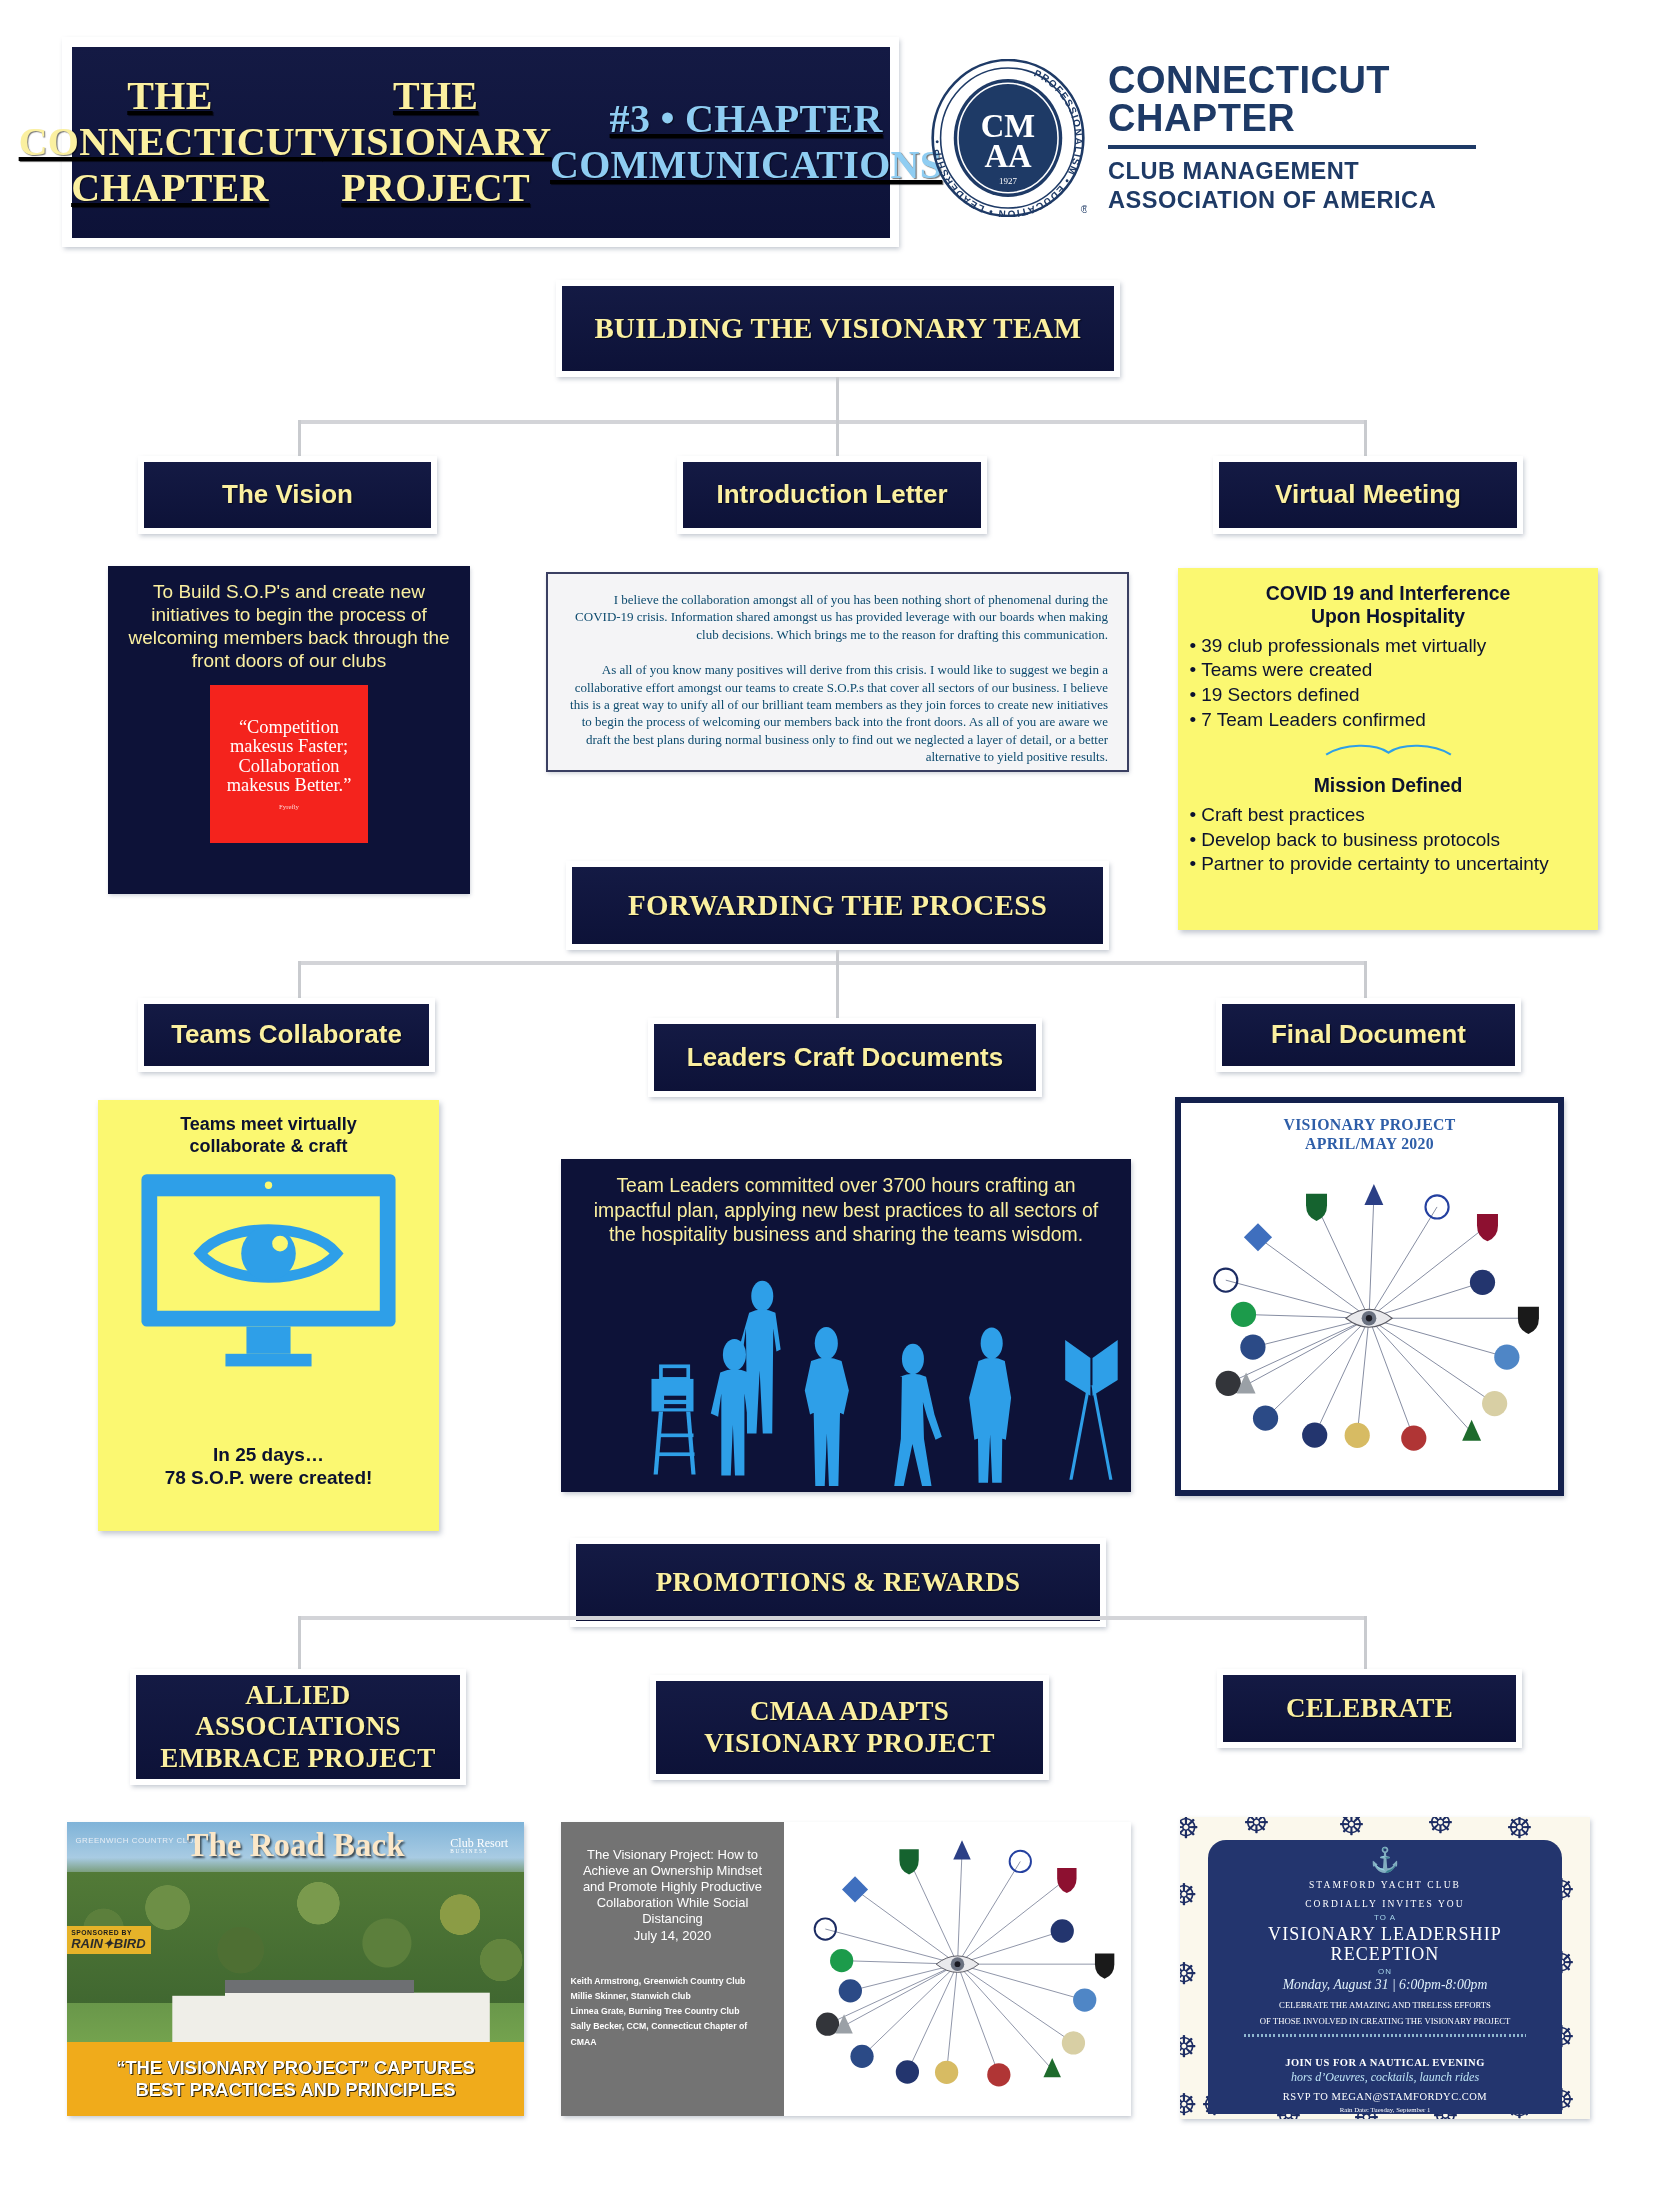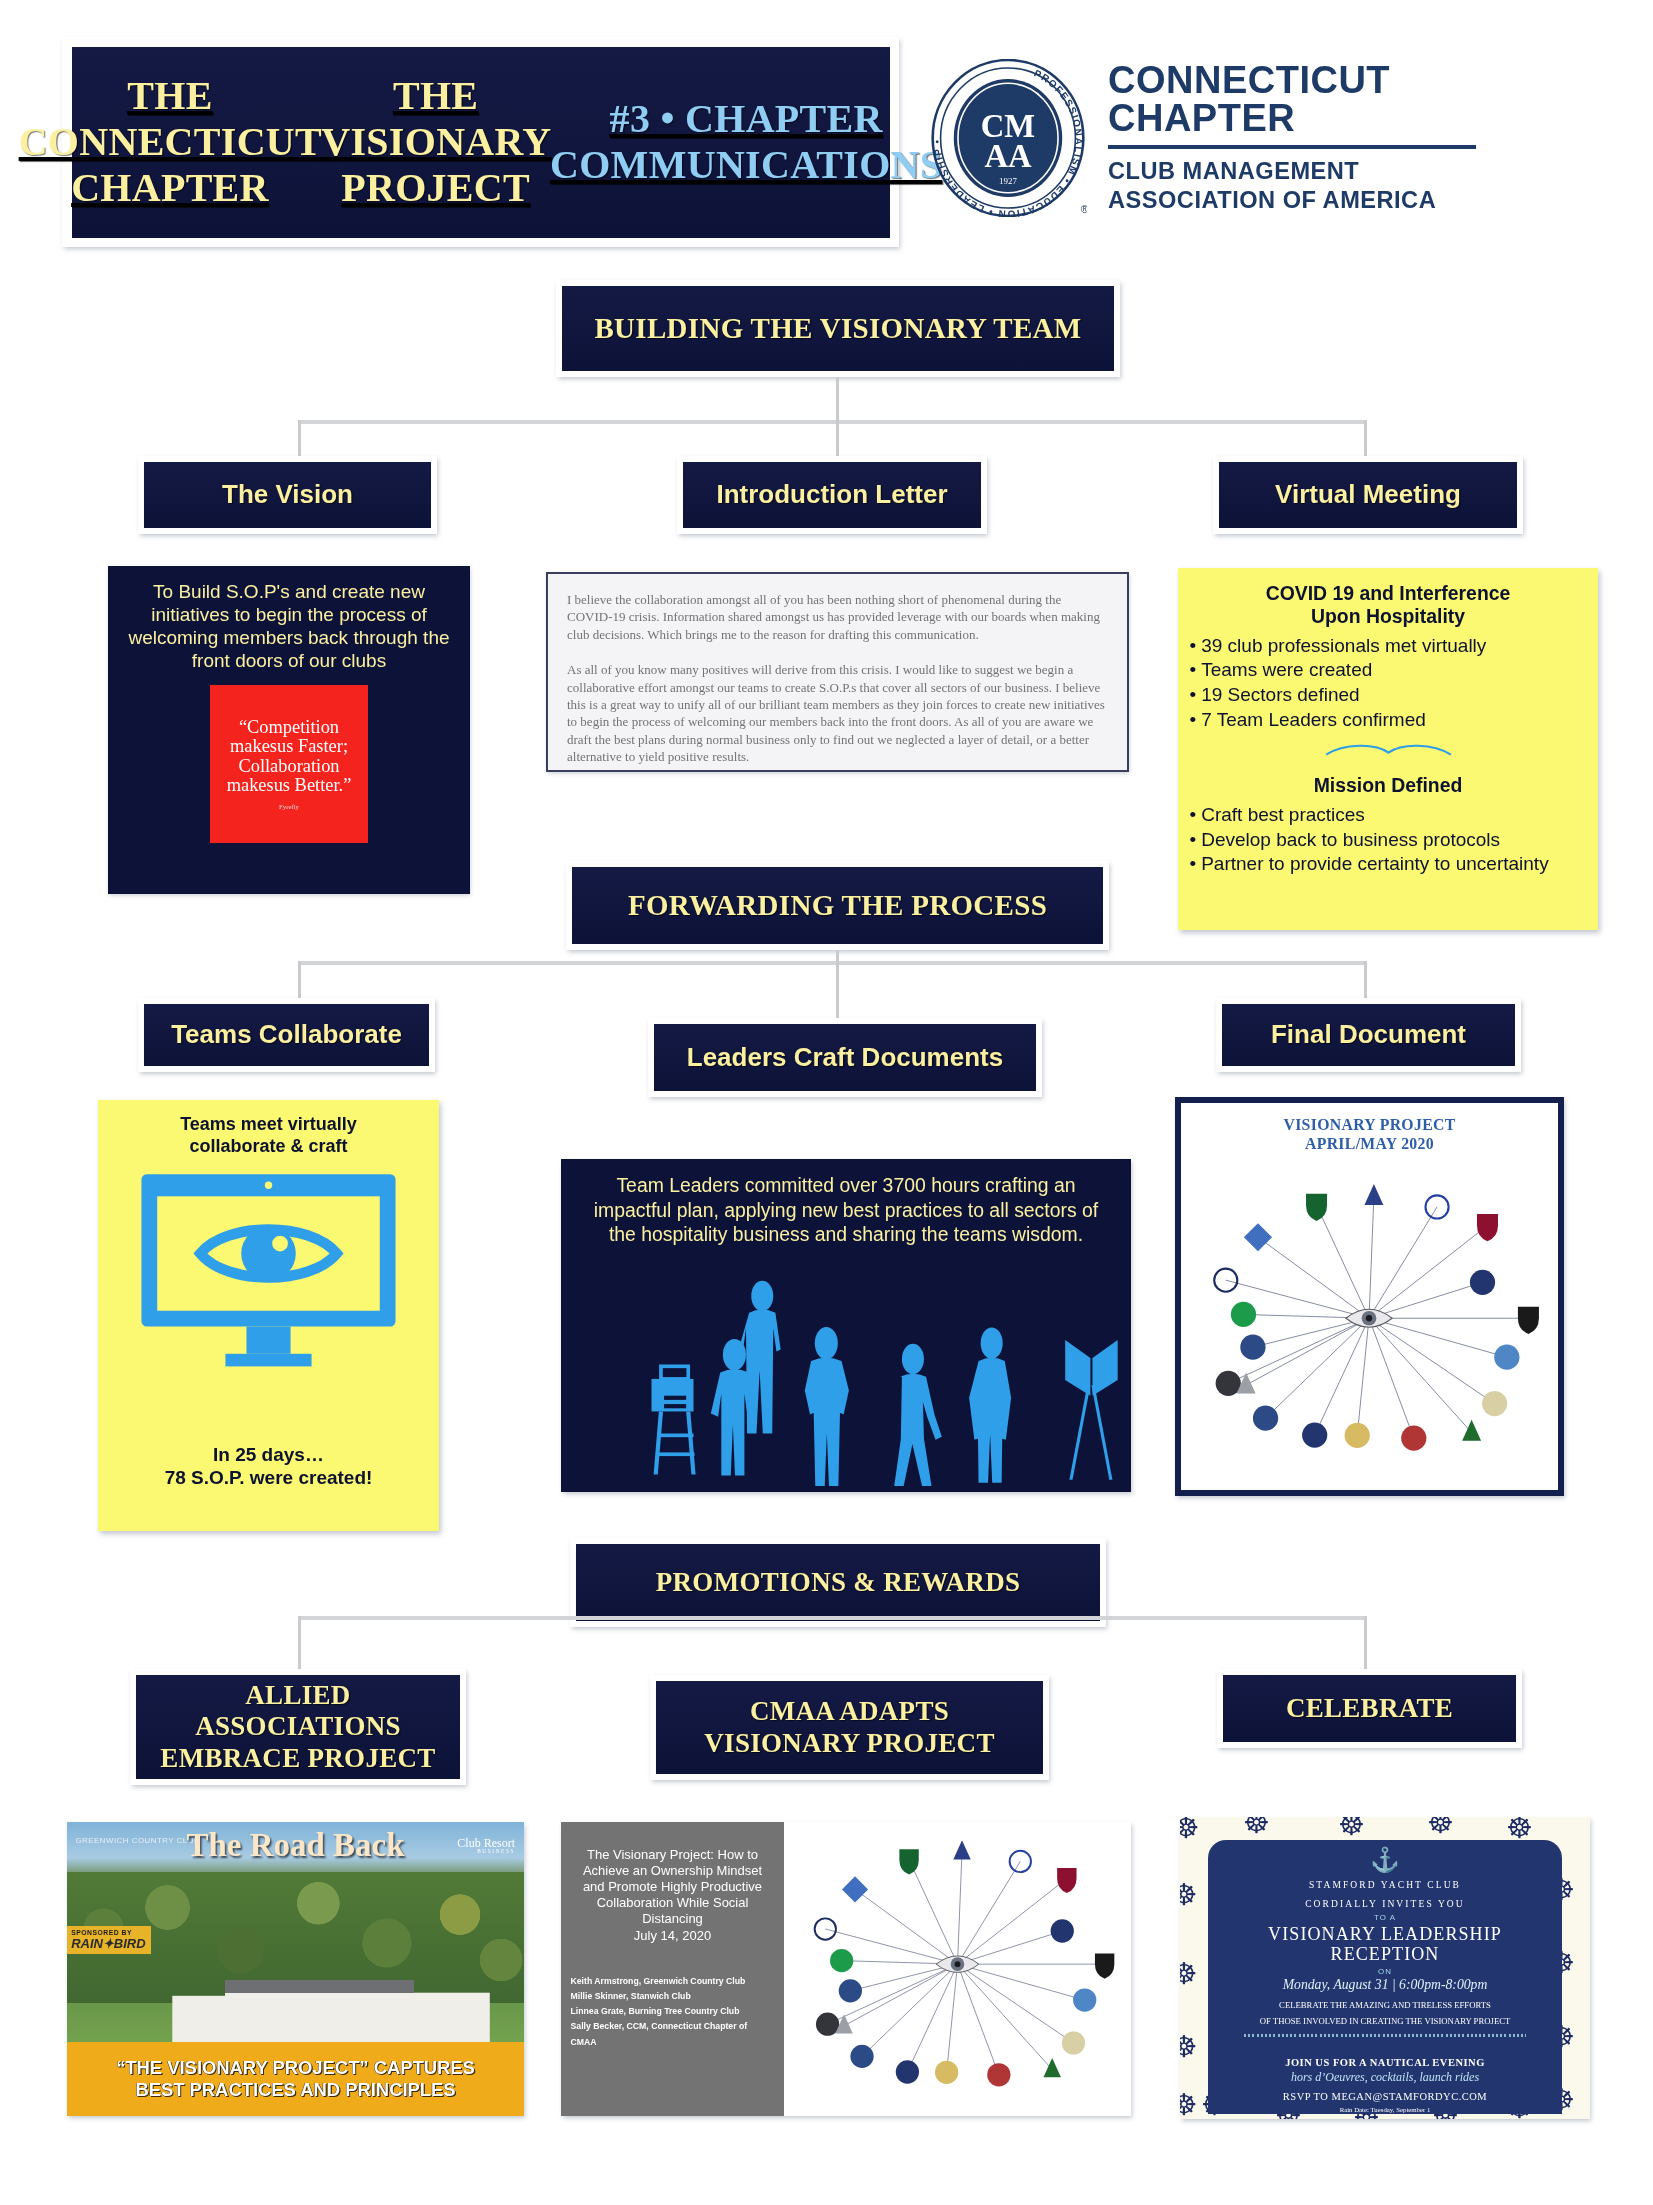--- a/index.html
+++ b/index.html
@@ -111,21 +111,21 @@
   #quote-attr { font-size: 6.8px; opacity:.8; margin-top: 7.4px; }
 
   
   #letter {
     position: absolute; left: 546px; top: 572px; width: 583px; height: 200px;
     background: #f4f4f6; border: 2.1px solid #3a3f62;
     padding: 17px 19px; box-shadow: 1.1px 2.1px 4.2px rgba(120,130,150,.4);
   }
   #letter p {
     font-family: "Liberation Serif", serif;
-    font-size: 13px; line-height: 1.34; color:#737373; text-align: left;
+    font-size: 13px; line-height: 1.34; color:#0c4a6e; text-align: right;
   }
   #letter p + p { margin-top: 18px; }
 
   
   #covid {
     position: absolute; left: 1178px; top: 568px; width: 420px; height: 362px;
     background: #fbf871; padding: 13.7px 9.5px 5.3px 9.5px;
     box-shadow: 2.1px 3.2px 5.3px rgba(120,130,150,.45);
   }
   #covid .yhead { font-size: 19.4px; font-weight: bold; color:#0c1230; text-align:center; line-height:1.2; }
@@ -185,22 +185,22 @@
   #road .lawn { position:absolute; left:0; top:181px; width:100%; height:58px;
       background: linear-gradient(180deg,#69974a 0%, #79a850 100%); }
   #road .clubhouse { position:absolute; left:158px; top:158px; width:189px; height:79px;
       background:#efeee8; border-top: 13.7px solid #6d6f72; box-shadow:-58px 10.5px 0 -5.3px #efeee8, 79px 9.5px 0 -3.2px #efeee8;}
   #road .roadtitle {
       position:absolute; top: 5.3px; left:0; width:100%; text-align:center;
       font-family:"Liberation Serif", serif; font-size: 33px; color:#fbe7c8;
       text-shadow: 1.6px 1.6px 2.1px rgba(0,0,0,.65); font-weight: bold;
   }
   #road .gcc { position:absolute; left: 8.4px; top: 13.7px; font-size: 7.9px; color:#e8eef6; letter-spacing:0.5px;}
-  #road .crb { position:absolute; right: 9px; top: 14.7px; font-size: 12px; color:#ffffff;
-      font-family:"Liberation Serif", serif; text-align:right; line-height:1;}
+  #road .crb { position:absolute; right: 16px; top: 14.7px; font-size: 12px; color:#ffffff;
+      font-family:"Liberation Serif", serif; line-height:1;}
   #road .crb small { font-size: 5.3px; letter-spacing: 1.6px; display:block; }
   #road .sponsor { position:absolute; left:0; top: 104px; width: 84px; background:#e6b329;
       padding: 3.2px 4.2px; }
   #road .sponsor .sl { font-size: 6.8px; font-weight:bold; color:#1b1b1b; letter-spacing:0.5px; }
   #road .sponsor .rb { font-size: 13px; font-weight:bold; color:#2b2b2b; font-style: italic;}
   #road .band {
       position:absolute; bottom:0; left:0; width:100%; height:74px; background:#f0ab1b;
       display:flex; flex-direction:column; align-items:center; justify-content:center;
       font-weight:bold; color:#ffffff; font-size: 18.4px; line-height:1.22; text-align:center;
       text-shadow: 1.1px 1.1px 0 #3a2a08, -0.5px -0.5px 0 #3a2a08;

